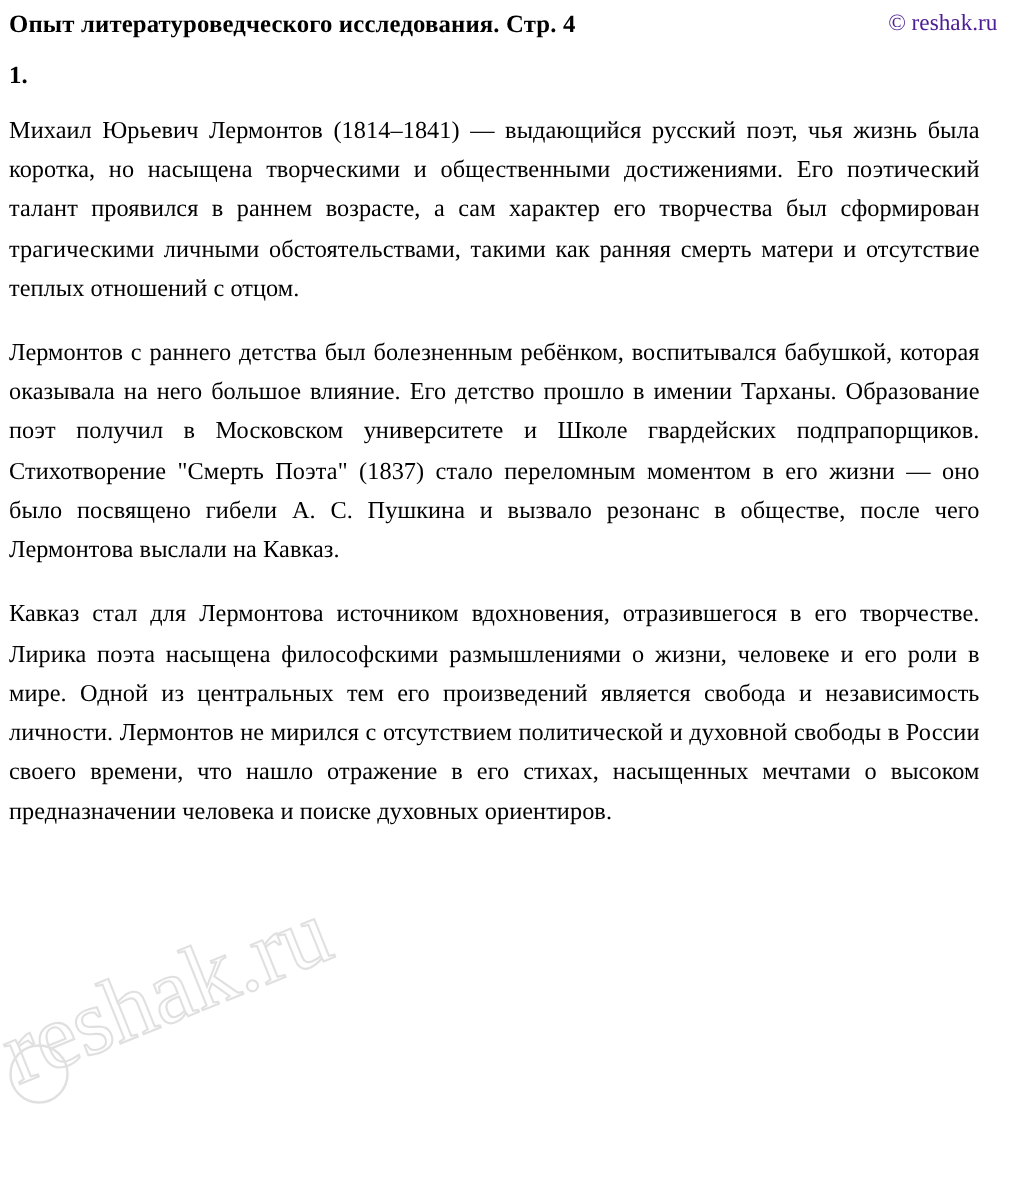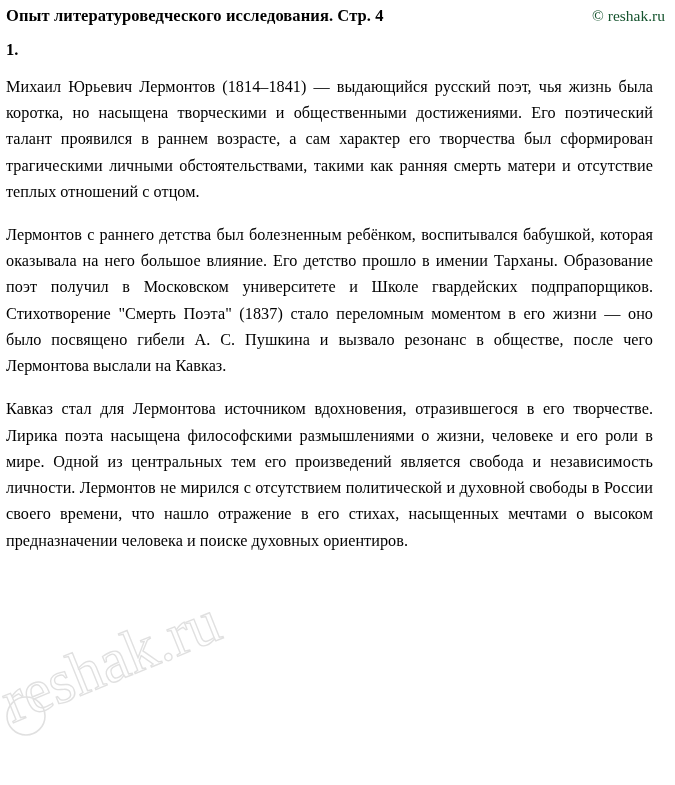--- a/index.html
+++ b/index.html
@@ -30,21 +30,21 @@
   }
   .doc-title {
     font-weight: bold;
     font-size: 16.5px;
     line-height: 1.2;
     letter-spacing: 0.1px;
     white-space: nowrap;
   }
   .watermark-brand {
     font-size: 15.5px;
-    color: #14532d;
+    color: #4c1d95;
     white-space: nowrap;
     padding-top: 1px;
     padding-right: 2px;
   }
   .item-number {
     font-weight: bold;
     font-size: 16.5px;
     margin: 0 0 14px 0;
   }
   p.body-par {

